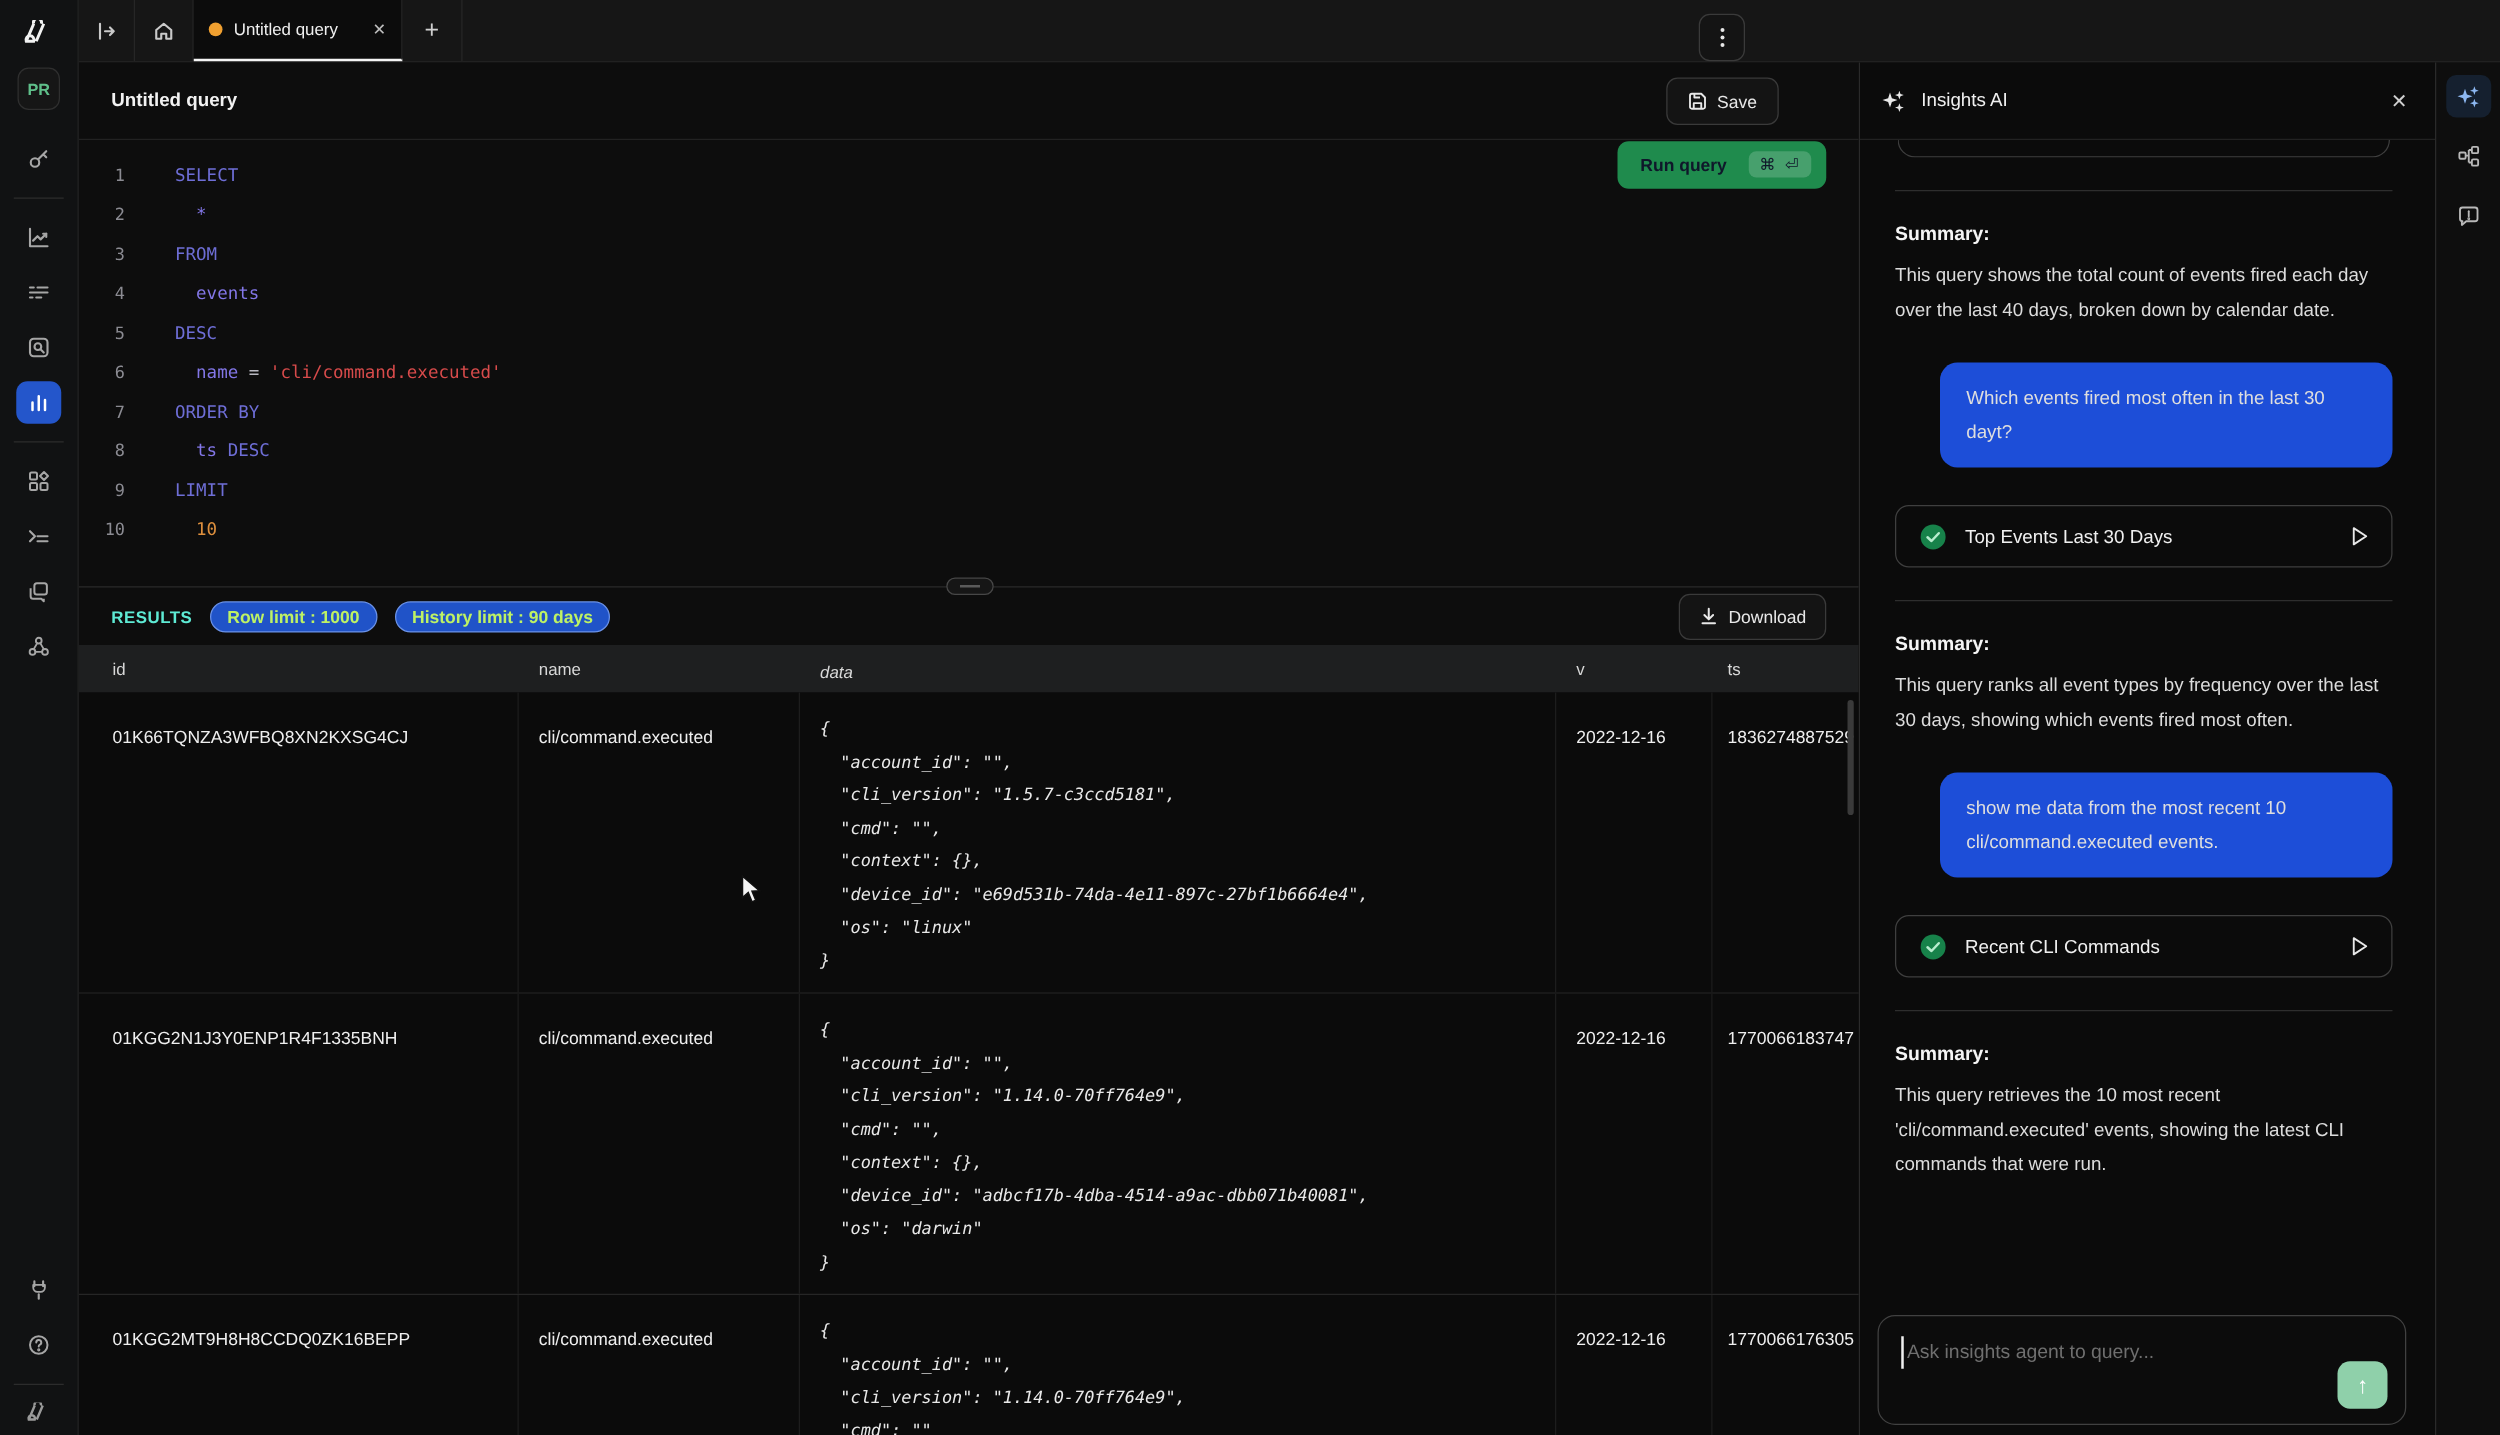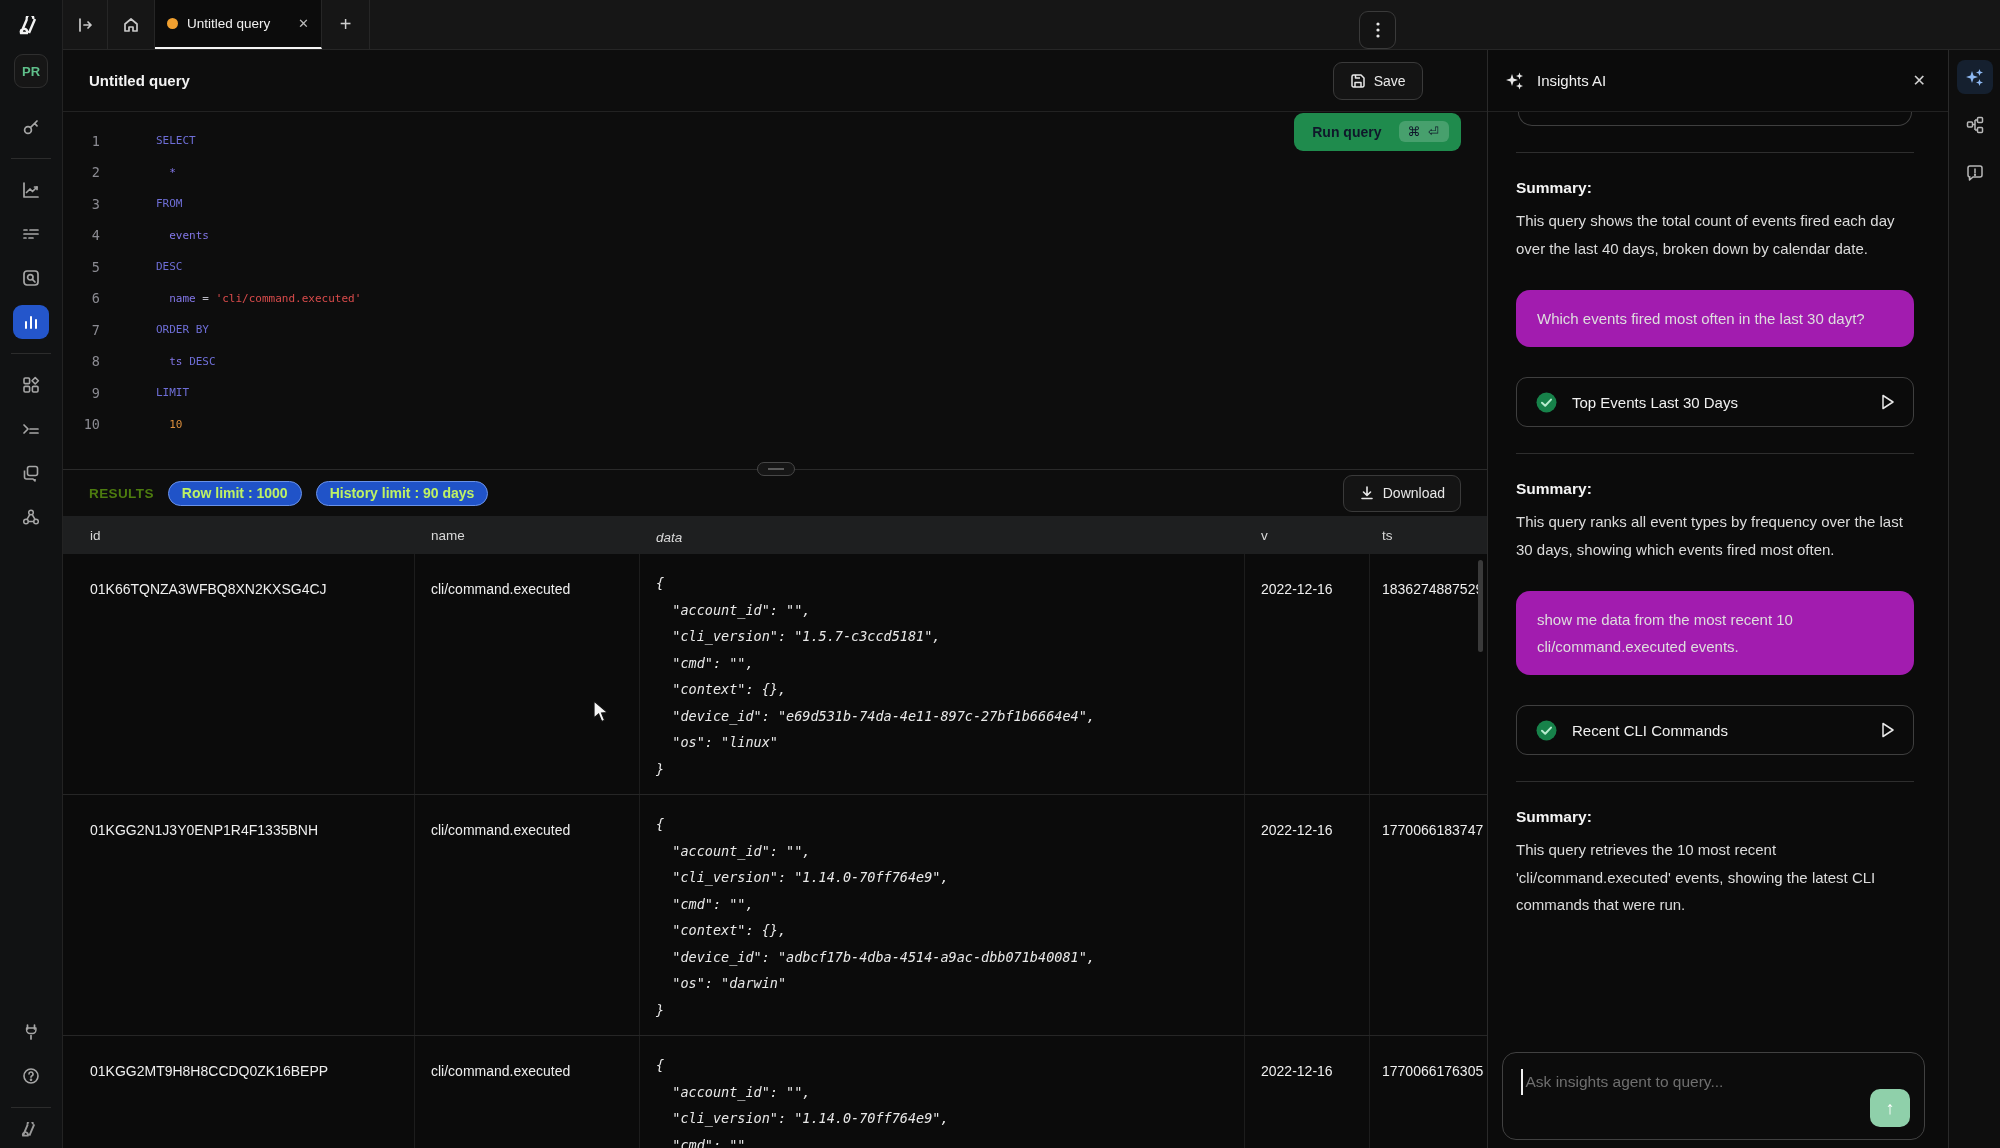--- a/index.html
+++ b/index.html
@@ -44,36 +44,36 @@
   .btn-kebab{width:37px;height:38px;justify-content:center;}
   .btn-save{height:38px;padding:0 16px;}
   .btn-run{height:38px;padding:0 12px 0 18px;background:#1f8b4d;border:none;color:#0f172a;font-weight:bold;border-radius:9px;}
   .run-badge{margin-left:10px;background:rgba(255,255,255,0.18);border-radius:6px;padding:3px 8px;
              font-size:13px;font-weight:normal;letter-spacing:2px;}
 
   
   .editor{height:348px;padding-top:13px;background:#0d0d0d;overflow:hidden;}
   .code-line{display:flex;height:31.5px;align-items:center;}
   .ln{width:50px;text-align:right;padding-right:13px;color:#8b8b92;font-family:"DejaVu Sans Mono",monospace;font-size:13.5px;flex:none;}
-  .code{margin:16px;padding-left:27px;font-family:"DejaVu Sans Mono",monospace;font-size:11px;color:#cfcfcf;white-space:pre;}
+  .code{margin:0;padding-left:27px;font-family:"DejaVu Sans Mono",monospace;font-size:14px;color:#cfcfcf;white-space:pre;}
   .tok-kw{color:#6e6ed6;}
   .tok-ident{color:#8377e8;}
   .tok-op{color:#b9b9c2;}
   .tok-str{color:#d84b4b;}
   .tok-num{color:#dd8f3d;}
 
   
   .splitter{position:relative;height:10px;border-bottom:1px solid #2a2a2a;}
   .split-pill{position:absolute;left:694px;top:2px;width:38px;height:14px;border:1px solid #474747;
               border-radius:8px;background:#161616;display:flex;align-items:center;justify-content:center;}
   .split-pill i{display:block;width:16px;border-top:2px solid #5a5a5a;}
 
   
   .rtoolbar{height:46px;display:flex;align-items:center;padding:0 26px;gap:14px;}
-  .rlabel{font-size:13.5px;font-weight:bold;color:#4d7c0f;letter-spacing:0.4px;}
+  .rlabel{font-size:13.5px;font-weight:bold;color:#5eead4;letter-spacing:0.4px;}
   .pill{height:25px;display:flex;align-items:center;padding:0 13px;border-radius:13px;background:#2053c8;
         border:1.5px solid #6a92e8;color:#bef264;font-size:14px;font-weight:bold;}
   .btn-download{margin-left:auto;height:37px;padding:0 15px;}
 
   
   .tablewrap{position:relative;}
   .thead{height:38px;background:#1e1f20;display:flex;align-items:center;color:#d8d8d8;font-size:13.5px;}
   .th{padding-left:16px;}
   .tr{display:flex;border-bottom:1px solid #262626;background:#0b0b0b;}
   .td{padding:27px 8px 14px 16px;font-size:14px;color:#efefef;border-right:1px solid #1d1d1d;overflow:hidden;}
@@ -96,22 +96,22 @@
   .insights{position:absolute;left:1487px;top:50px;width:461px;height:1098px;background:#0b0b0b;
             border-left:1px solid #2a2a2a;}
   .iheader{height:62px;border-bottom:1px solid #222;display:flex;align-items:center;padding:0 22px 0 16px;gap:11px;}
   .ititle{font-size:15px;color:#f0f0f0;}
   .iclose{margin-left:auto;color:#d0d0d0;font-size:16px;}
   .icontent{padding:0 34px 0 28px;}
   .partial-card{height:14px;border:1px solid #3f3f3f;border-top:none;border-radius:0 0 14px 14px;margin:0 2px;}
   .idivider{border-top:1px solid #2e2e2e;margin:26px 0 0 0;}
   .iheading{margin-top:26px;font-size:15.5px;font-weight:bold;color:#f5f5f5;}
   .ipara{margin-top:10px;font-size:15px;line-height:27.5px;color:#dcdcdc;}
-  .bubble{margin-top:28px;background:#a21caf;border-radius:14px;padding:15px 21px;font-size:15px;
-          line-height:27px;color:#dedede;}
+  .bubble{margin-top:28px;background:#1d4ed8;border-radius:14px;padding:15px 21px;font-size:15px;
+          line-height:27px;color:#dedede;margin-left:36px;}
   .qcard{margin-top:30px;height:50px;border:1px solid #3f3f3f;border-radius:11px;display:flex;
          align-items:center;padding:0 18px;gap:14px;font-size:15px;color:#f0f0f0;}
   .qcard .play{margin-left:auto;color:#e8e8e8;}
   .ask{position:absolute;left:14px;right:23px;bottom:8px;height:88px;border:1px solid #414141;
        border-radius:14px;background:#0c0c0c;padding:16px 18px;}
   .ask-line{display:flex;align-items:center;}
   .caret{width:1.5px;height:26px;background:#f0f0f0;margin-right:3px;}
   .placeholder{color:#6f6f6f;font-size:15.5px;}
   .send{position:absolute;right:14px;bottom:12px;width:40px;height:38px;border-radius:10px;background:#8fd0aa;
         display:flex;align-items:center;justify-content:center;color:#fff;font-size:18px;font-weight:bold;}

